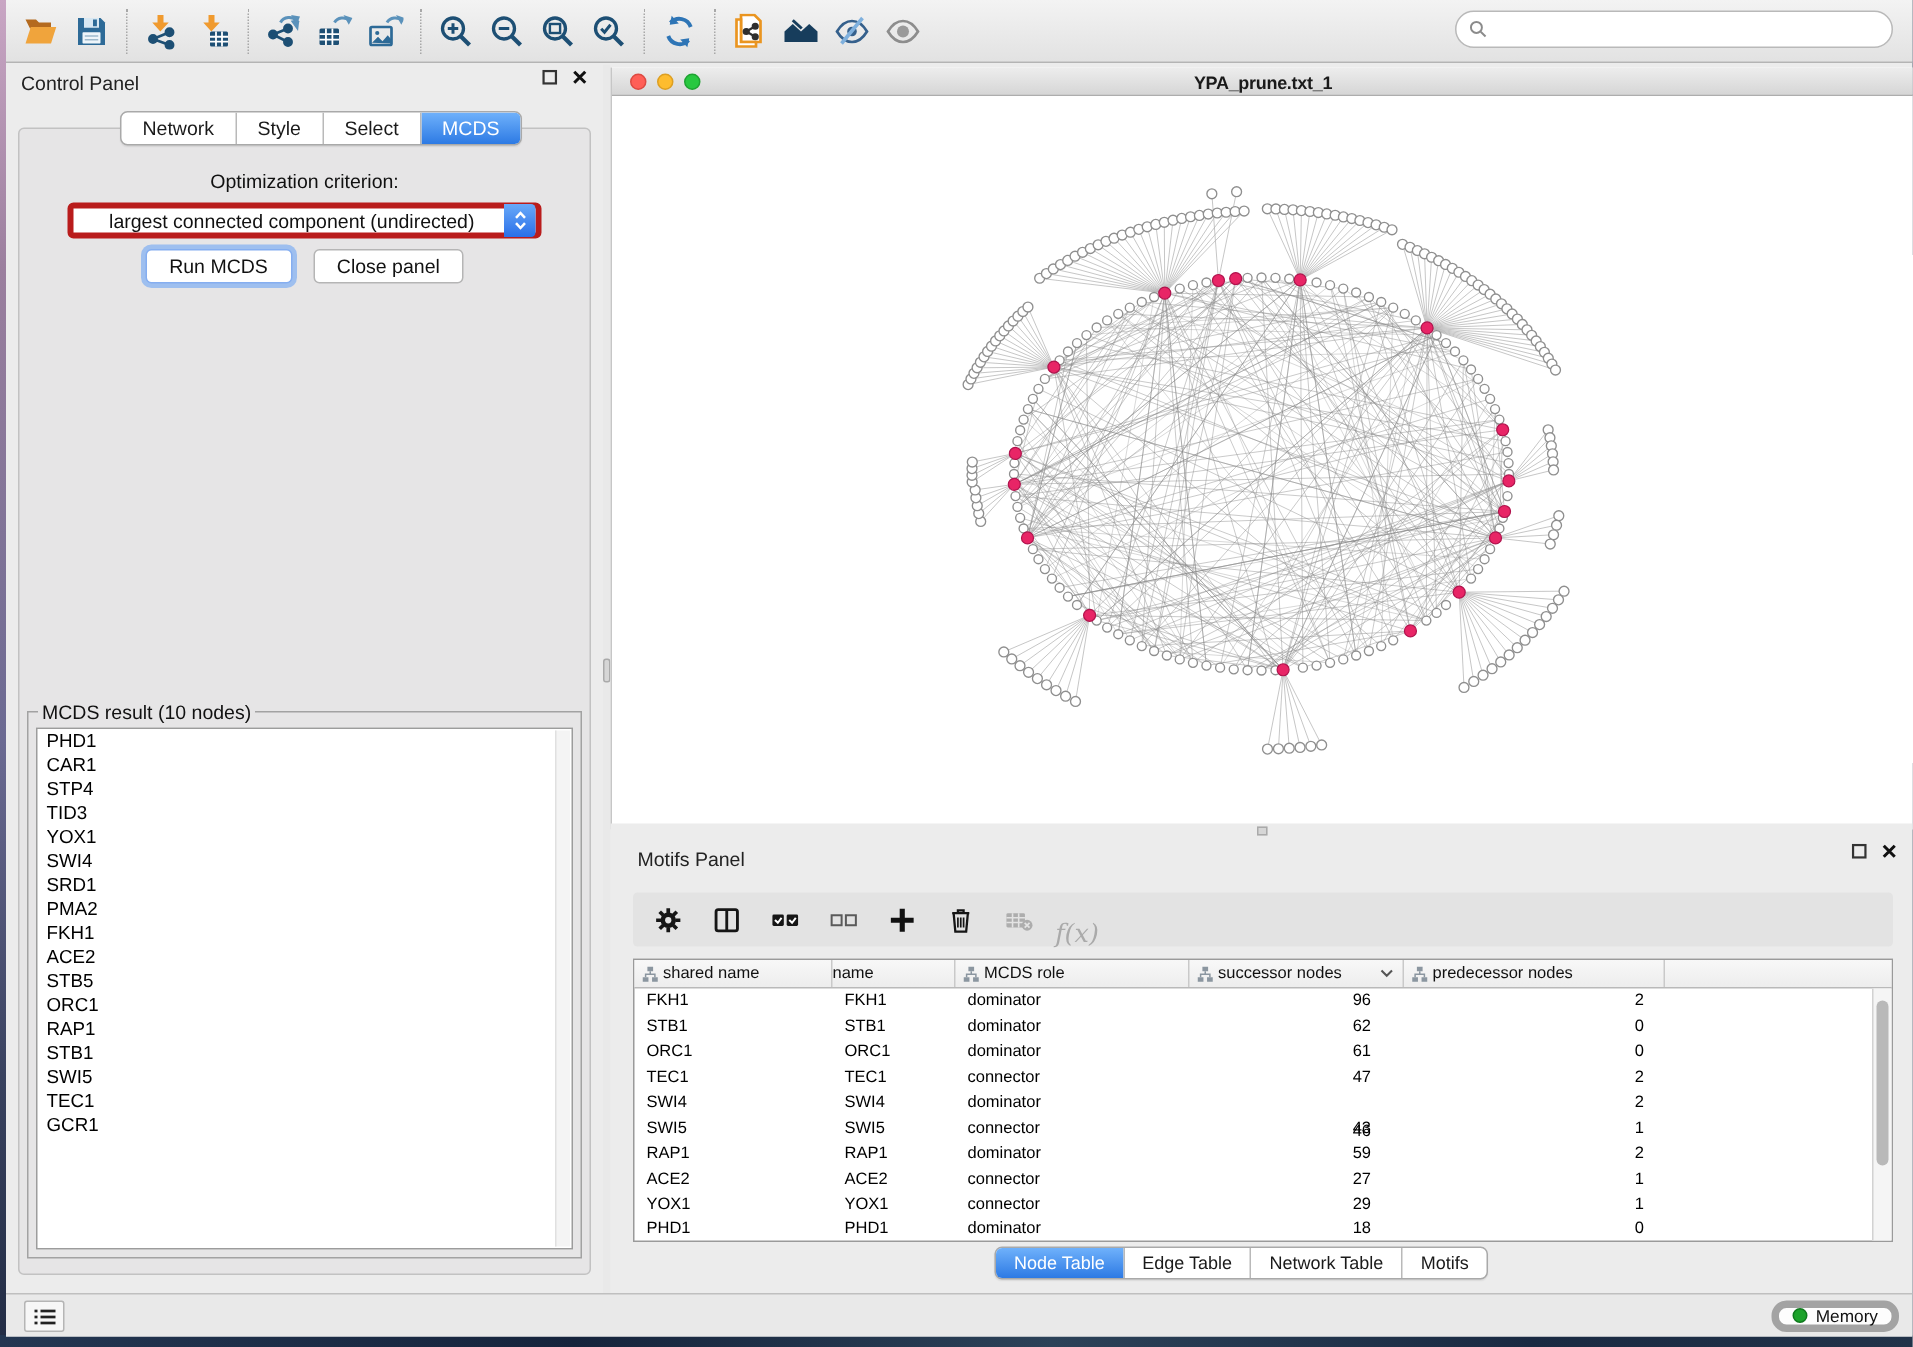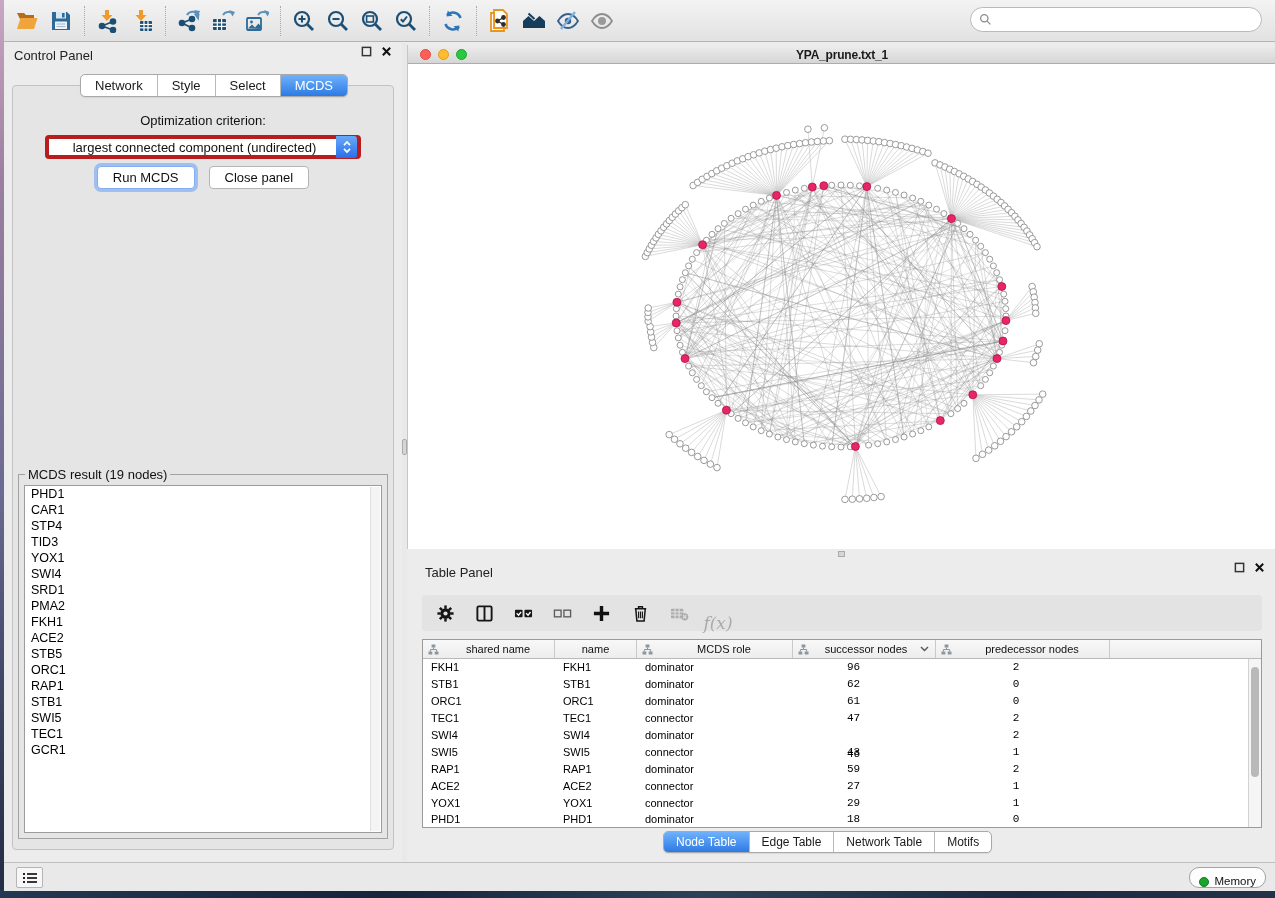--- a/index.html
+++ b/index.html
@@ -86,39 +86,39 @@
   .tp-toolbar .tpi { width:22px; height:22px; display:flex; align-items:center; justify-content:center; }
   .tpi svg { width:19px; height:19px; }
   .fx { font-family:"DejaVu Serif", serif; font-style:italic; font-size:17px; color:#aaa;margin-top:20px; }
   .tbl { position:absolute; left:15px; top:80px; width:840px; height:189px; background:#fff;
     border:1px solid #9a9a9a; }
   .tbl-head { display:flex; height:19px; background:linear-gradient(#f8f8f8,#ededed);
     border-bottom:1px solid #b9b9b9; }
   .th { display:flex; align-items:center; border-right:1px solid #c9c9c9; font-size:11px; color:#111;
     flex:none; overflow:hidden; }
   .th .colicon { margin:0 3px 0 5px; flex:none; }
-  .th .lbl { flex:1; text-align:center; white-space:nowrap; }
+  .th .lbl { flex:1; text-align:left; white-space:nowrap; }
   .tbl-body { position:absolute; left:0; top:19px; right:13px; bottom:0; overflow:hidden; }
   .tr { display:flex; height:16.9px; align-items:center; font-size:11px; color:#000; }
   .td { flex:none; white-space:nowrap; overflow:hidden; }
   .td.l { padding-left:8px; text-align:left; }
-  .td.r { text-align:center;font-family:Liberation Mono, monospace; }
+  .td.r { text-align:right; }
   .tbl-scroll { position:absolute; right:0; top:19px; width:13px; bottom:0; background:#f5f5f5;
     border-left:1px solid #d2d2d2; }
   .tbl-thumb { position:absolute; left:2px; top:8px; width:8px; height:110px; background:#b9b9b9; border-radius:4px; }
   .tp-tabs { left:256px; top:272px; }
   .tp-tabs .seg { font-size:12px; padding:3px 12px; }
 
   
   .statusbar { position:absolute; left:0; top:862px; width:1271px; height:29px; background:#e9e9e9;
     border-top:1px solid #bfbfbf; }
   .list-btn { position:absolute; left:12px; top:4px; width:27px; height:21px; background:#f7f7f7;
     border:1px solid #b5b5b5; border-radius:2px; display:flex; align-items:center; justify-content:center; }
-  .mem-btn { position:absolute; right:9px; top:4px; height:21px; background:#fdfdfd; border:1px solid #a3a3a3;
-    border-radius:10px; display:flex; align-items:flex-end; gap:5px; padding:0 9px; font-size:11.5px; color:#111; }
+  .mem-btn { position:absolute; right:9px; top:4px; height:21px; background:#fdfdfd; border:5px solid #a3a3a3;
+    border-radius:10px; display:flex; align-items:flex-start; gap:5px; padding:0 9px; font-size:11.5px; color:#111; }
   .mem-dot { width:10px; height:10px; border-radius:50%; background:#1ca32b; border:1px solid #0e7a1d; }
 </style>
 </head>
 <body>
 
 <div class="wall-left"></div>
 <div class="wall-bottom"></div>
 
 <div class="app">
 
@@ -309,21 +309,21 @@
             <path d="M2 5.2L5 2l3 3.2" fill="none" stroke="#fff" stroke-width="1.7"></path>
             <path d="M2 8.8L5 12l3-3.2" fill="none" stroke="#fff" stroke-width="1.7"></path>
           </svg>
       </span>
     </div>
     <div class="btn-row">
       <button class="mac-btn focus">Run MCDS</button>
       <button class="mac-btn">Close panel</button>
     </div>
     <fieldset class="mcds-box">
-      <legend>MCDS result (19 nodes)</legend>
+      <legend>MCDS result (10 nodes)</legend>
       <div class="mcds-list">
         <div id="mcds-items">
             <div class="mcds-item">PHD1</div>
             <div class="mcds-item">CAR1</div>
             <div class="mcds-item">STP4</div>
             <div class="mcds-item">TID3</div>
             <div class="mcds-item">YOX1</div>
             <div class="mcds-item">SWI4</div>
             <div class="mcds-item">SRD1</div>
             <div class="mcds-item">PMA2</div>
@@ -1011,21 +1011,21 @@
           </g>
         </svg>
     </div>
   </div>
 
   <div class="hsplit">
     <div class="hknob"></div>
   </div>
 
   <div class="table-panel">
-    <div class="panel-titlebar tp-title">Table Panel</div>
+    <div class="panel-titlebar tp-title">Motifs Panel</div>
     <div class="pt-icons">
       <svg viewBox="0 0 12 12">
           <rect x="1.5" y="1.5" width="9" height="9" fill="none" stroke="#333" stroke-width="1.6"></rect>
         </svg>
       <svg viewBox="0 0 12 12">
           <path d="M2 2l8 8M10 2l-8 8" stroke="#111" stroke-width="2.2"></path>
         </svg>
     </div>
 
     <div class="tp-toolbar">

